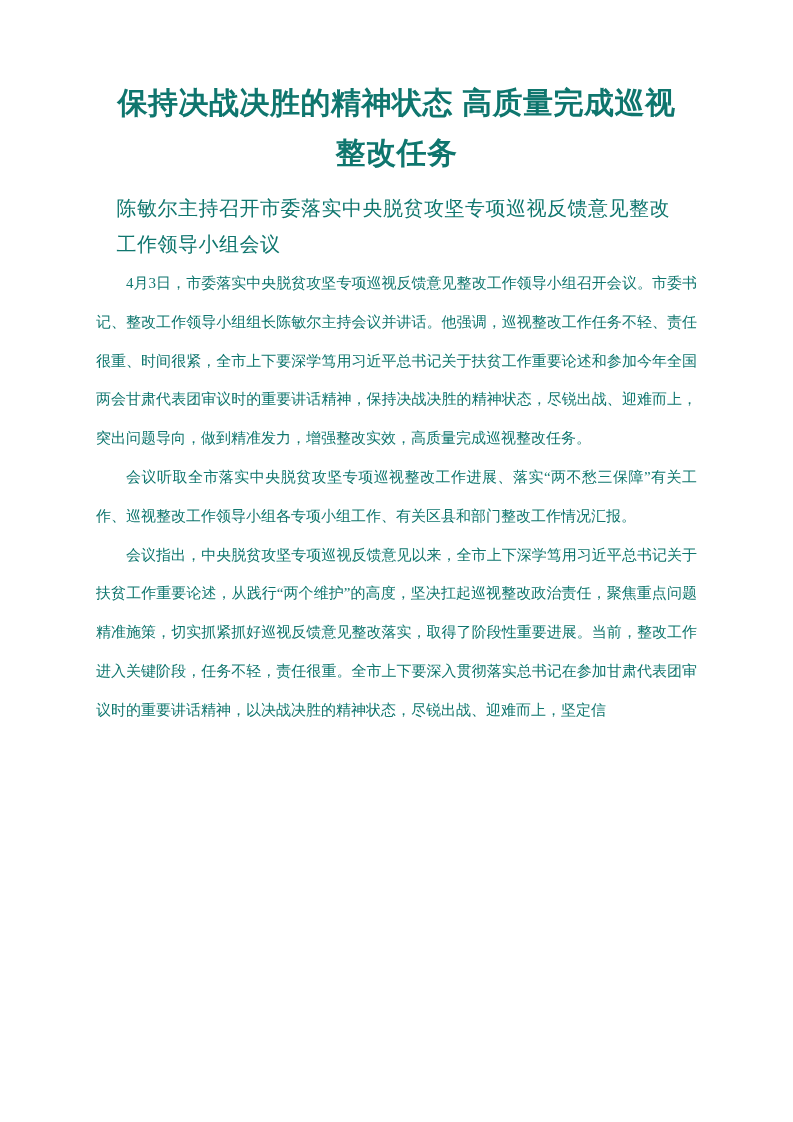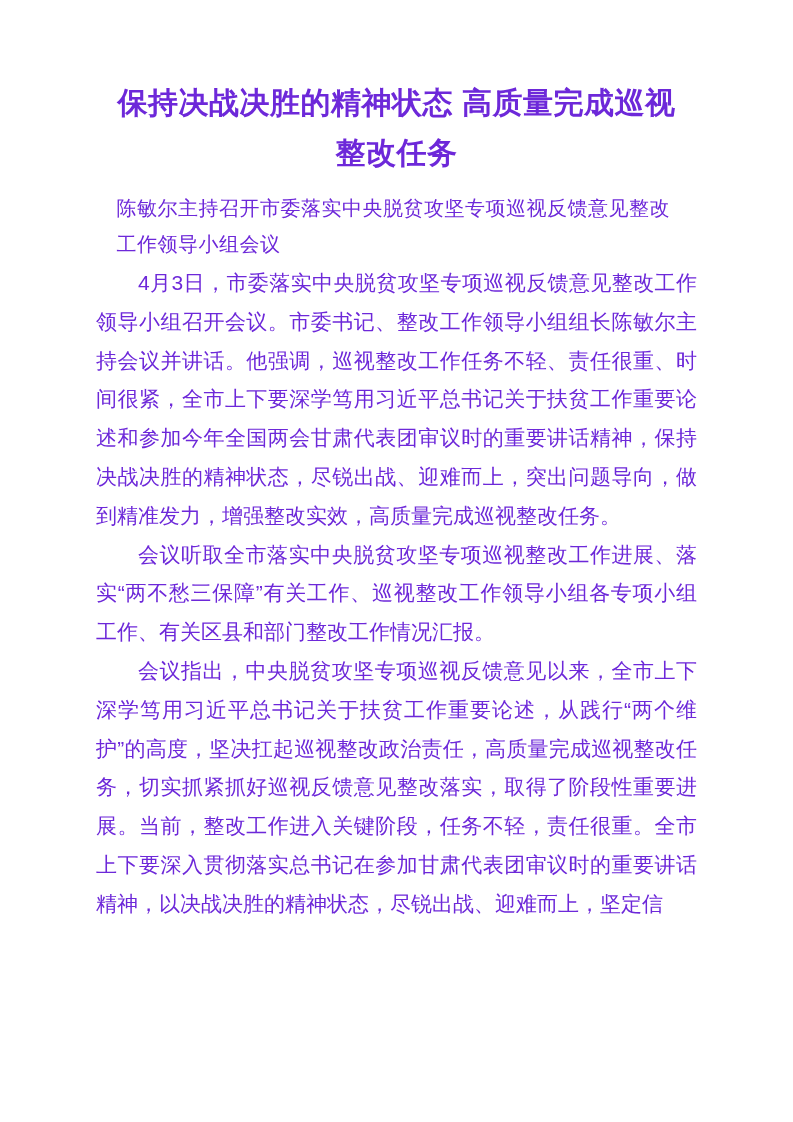--- a/index.html
+++ b/index.html
@@ -8,21 +8,21 @@
     background: #ffffff;
   }
   .page {
     position: relative;
     width: 793px;
     height: 1122px;
     box-sizing: border-box;
     margin: 0 auto;
     padding: 78px 96px 0 96px;
     background: #ffffff;
-    color: #6d28d9;
+    color: #0f766e;
     overflow: hidden;
   }
   .doc-title {
     font-family: "Liberation Sans", "DejaVu Sans", sans-serif;
     font-weight: 700;
     font-size: 30px;
     line-height: 50px;
     text-align: center;
     max-width: 580px;
     margin: 0 auto;
@@ -32,22 +32,22 @@
     font-family: "Liberation Serif", "DejaVu Serif", serif;
     font-weight: 400;
     font-size: 20px;
     line-height: 36px;
     max-width: 560px;
     margin: 12px auto 0 auto;
     letter-spacing: 0.5px;
   }
   .doc-body {
     margin-top: 2px;
-    font-family: Liberation Sans, sans-serif;
-    font-size: 21px;
+    font-family: Liberation Serif, serif;
+    font-size: 15px;
     line-height: 38.8px;
     text-align: justify;
     text-justify: inter-ideograph;
   }
   .doc-body p {
     margin: 0;
     padding: 0;
     text-indent: 2em;
     word-break: break-all;
   }
@@ -56,15 +56,15 @@
 <body>
 
 <div class="page">
   <h1 class="doc-title">保持决战决胜的精神状态 高质量完成巡视整改任务</h1>
 
   <h2 class="doc-subtitle">陈敏尔主持召开市委落实中央脱贫攻坚专项巡视反馈意见整改工作领导小组会议</h2>
 
   <div class="doc-body">
     <p>4月3日，市委落实中央脱贫攻坚专项巡视反馈意见整改工作领导小组召开会议。市委书记、整改工作领导小组组长陈敏尔主持会议并讲话。他强调，巡视整改工作任务不轻、责任很重、时间很紧，全市上下要深学笃用习近平总书记关于扶贫工作重要论述和参加今年全国两会甘肃代表团审议时的重要讲话精神，保持决战决胜的精神状态，尽锐出战、迎难而上，突出问题导向，做到精准发力，增强整改实效，高质量完成巡视整改任务。</p>
     <p>会议听取全市落实中央脱贫攻坚专项巡视整改工作进展、落实“两不愁三保障”有关工作、巡视整改工作领导小组各专项小组工作、有关区县和部门整改工作情况汇报。</p>
-    <p>会议指出，中央脱贫攻坚专项巡视反馈意见以来，全市上下深学笃用习近平总书记关于扶贫工作重要论述，从践行“两个维护”的高度，坚决扛起巡视整改政治责任，高质量完成巡视整改任务，切实抓紧抓好巡视反馈意见整改落实，取得了阶段性重要进展。当前，整改工作进入关键阶段，任务不轻，责任很重。全市上下要深入贯彻落实总书记在参加甘肃代表团审议时的重要讲话精神，以决战决胜的精神状态，尽锐出战、迎难而上，坚定信</p>
+    <p>会议指出，中央脱贫攻坚专项巡视反馈意见以来，全市上下深学笃用习近平总书记关于扶贫工作重要论述，从践行“两个维护”的高度，坚决扛起巡视整改政治责任，聚焦重点问题精准施策，切实抓紧抓好巡视反馈意见整改落实，取得了阶段性重要进展。当前，整改工作进入关键阶段，任务不轻，责任很重。全市上下要深入贯彻落实总书记在参加甘肃代表团审议时的重要讲话精神，以决战决胜的精神状态，尽锐出战、迎难而上，坚定信</p>
   </div>
 </div>
 
 </body></html>

